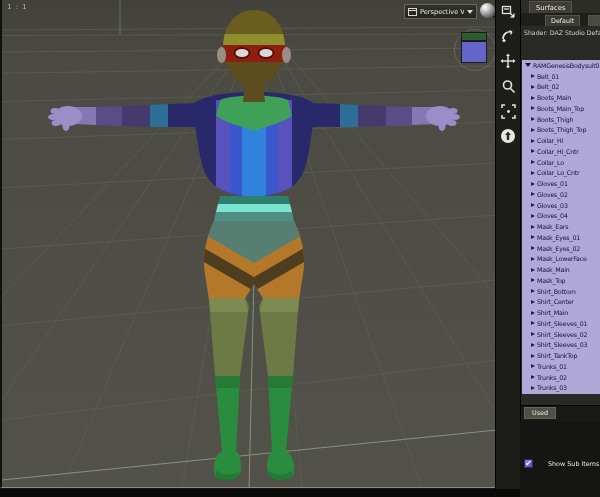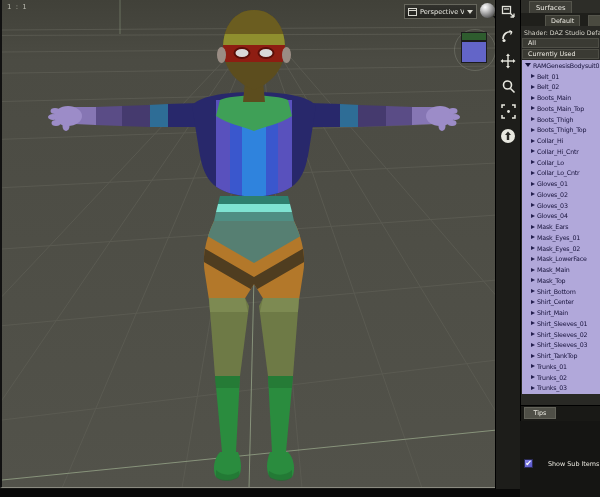--- a/index.html
+++ b/index.html
@@ -255,30 +255,20 @@
   <div id="panel">
     <div id="panel-title">
       <span class="tab">Surfaces</span>
     </div>
     <div id="tabrow">
       <span class="tab">Default</span>
       <span class="tab-partial"></span>
     </div>
     <div id="shader-row">Shader: DAZ Studio Default</div>
 
-    <div id="filters">
-
-        <div class="filter-row">
-          <span>All</span>
-        </div>
-
-        <div class="filter-row">
-          <span>Currently Used</span>
-        </div>
-      </div>
 
     <div id="tree">
       <div class="tree-row">
         <span class="tri-d"></span>
         <span>RAMGenesisBodysuit05</span>
       </div>
       <div id="tree-items">
 
           <div class="tree-row child">
             <span class="tri-r"></span>
@@ -431,16 +421,16 @@
           </div>
         </div>
     </div>
 
     <div id="subitems-row">
       <span id="subitems-check" class="checked"></span>
       <span id="subitems-label">Show Sub Items</span>
     </div>
 
     <div id="panel-bottom">
-      <div id="tips-tab">Tips</div>
+      <div id="tips-tab">Used</div>
     </div>
   </div>
 </div>
 
 </body></html>

